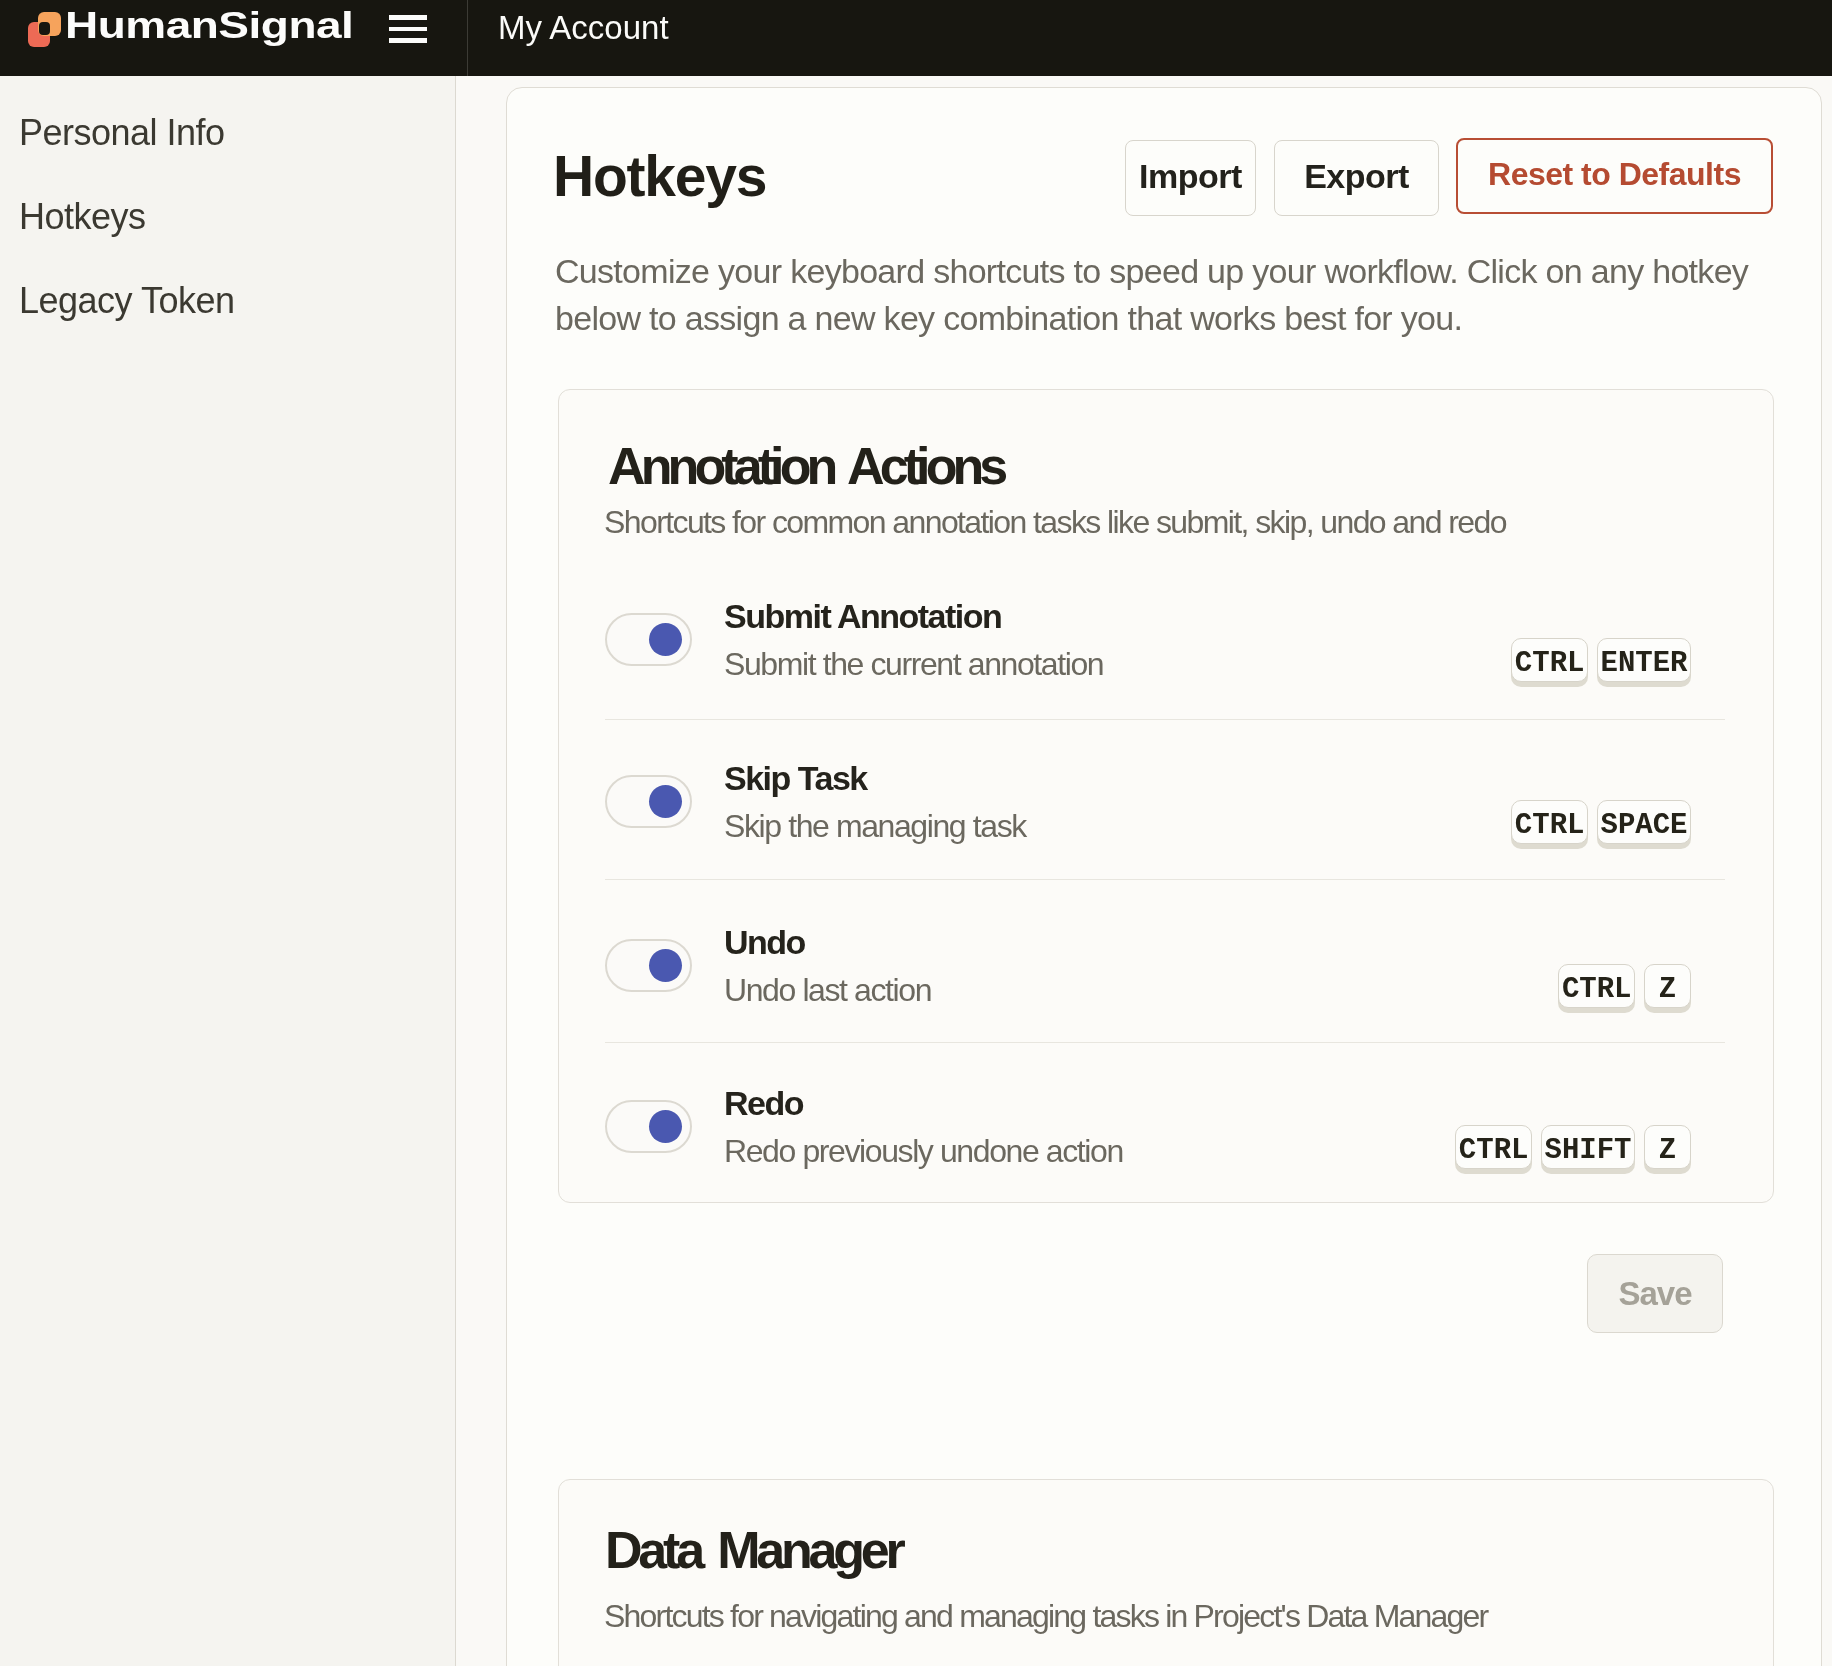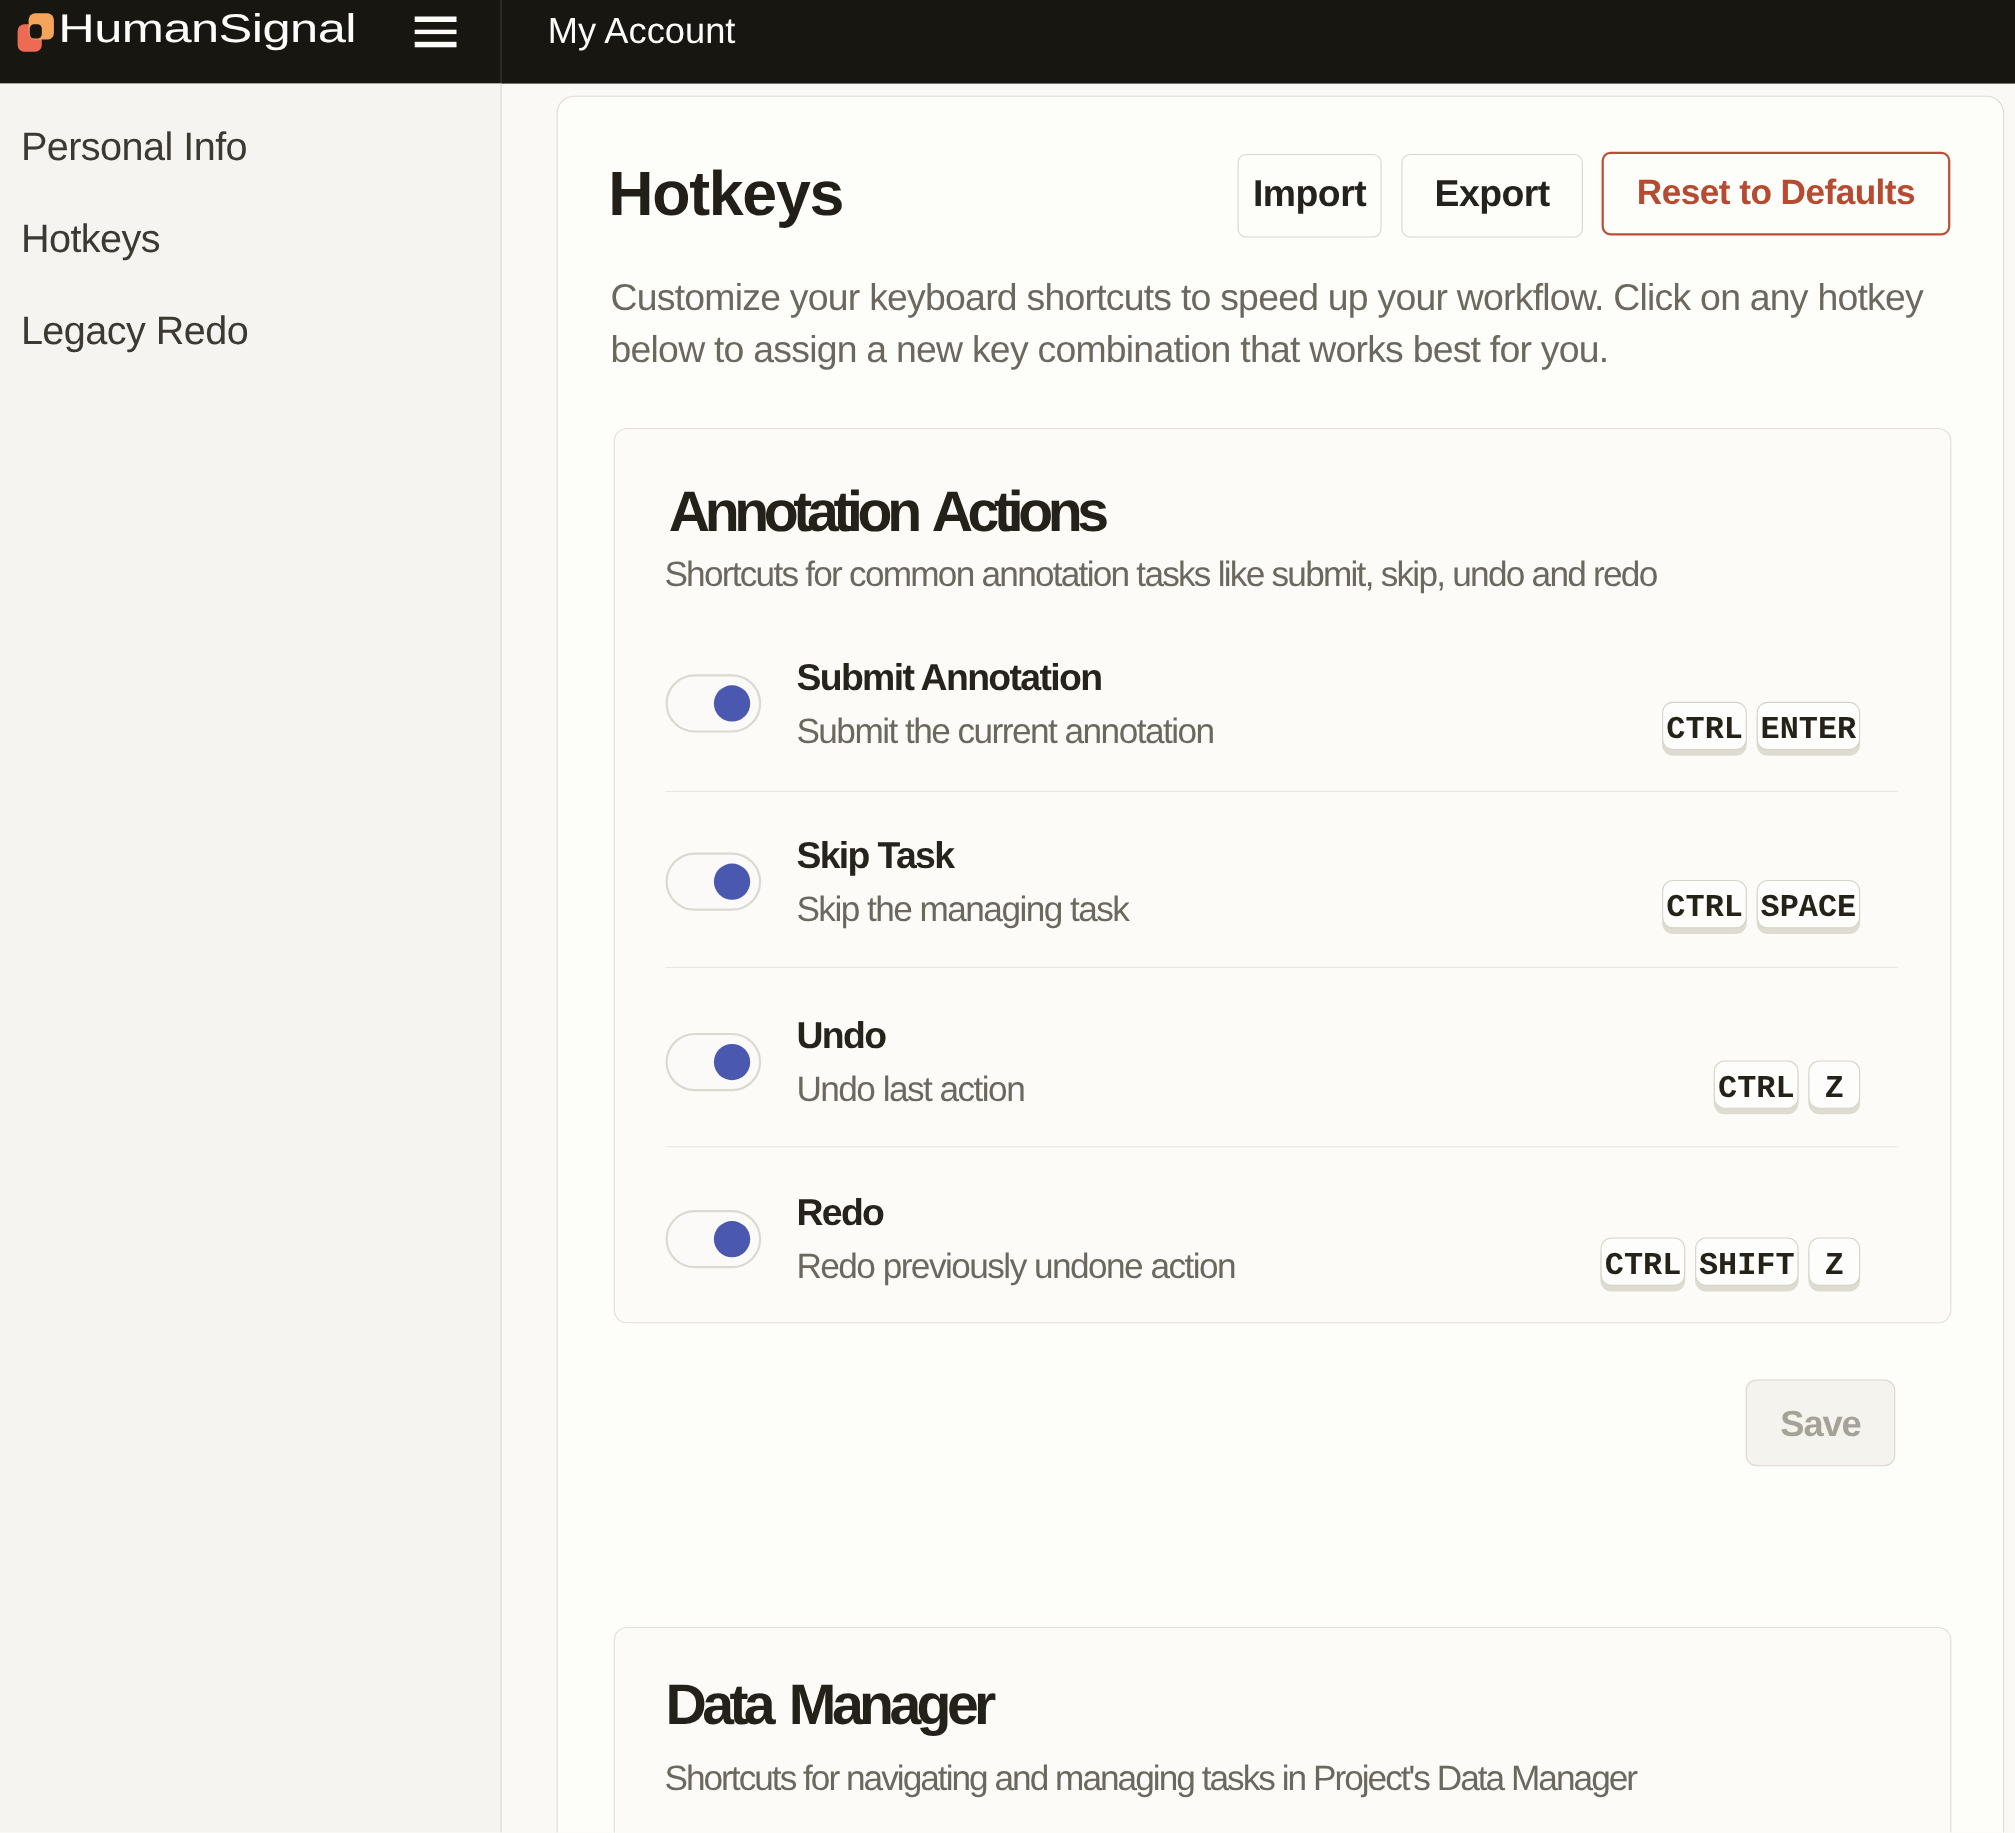--- a/index.html
+++ b/index.html
@@ -1,21 +1,21 @@
 <!DOCTYPE html>
 <html><head>
 <meta charset="utf-8">
 <style>
   * { margin:0; padding:0; box-sizing:border-box; }
   html,body { width:1832px; height:1666px; overflow:hidden; }
   body { font-family:"Liberation Sans", sans-serif; background:#faf9f6; position:relative; opacity:0.999; }
 
   
   .header { position:absolute; left:0; top:0; width:1832px; height:76px; background:#171610; }
-  .hdr-left { position:absolute; left:0; top:0; width:456px; height:76px; border-right:1px solid #3c3b35; }
+  .hdr-left { position:absolute; left:12px; top:0; width:456px; height:76px; border-right:1px solid #3c3b35;font-weight:bold; }
   .logo-icon { position:absolute; left:16px; top:12px; width:33px; height:35px; }
   .sq { position:absolute; border-radius:6px; }
   .sq-orange { left:10px; top:0; width:23px; height:24px; background:#f6a35c; }
   .sq-red { left:0; top:10px; width:22px; height:25px; background:#ed6a55; }
   .sq-hole { left:11px; top:10px; width:11px; height:13px; background:#171610; border-radius:4px; }
   .logo-svg { position:absolute; left:53px; top:0; }
   .burger { position:absolute; left:377px; top:15px; width:38px; height:28px; }
   .burger div { position:absolute; left:0; width:38px; height:4.5px; background:#fcfcfb; }
   .b1 { top:0; } .b2 { top:11.5px; } .b3 { top:23px; }
   .hdr-title { position:absolute; left:498px; top:9px; font-size:33px; color:#fbfbf9; }
@@ -142,15 +142,15 @@
         <div class="b3"></div>
       </div>
   </div>
   <div class="hdr-title">My Account</div>
 </div>
 
 <div class="sidebar">
   <ul>
     <li>Personal Info</li>
     <li>Hotkeys</li>
-    <li>Legacy Redo</li>
+    <li>Legacy Token</li>
   </ul>
 </div>
 
 </body></html>

